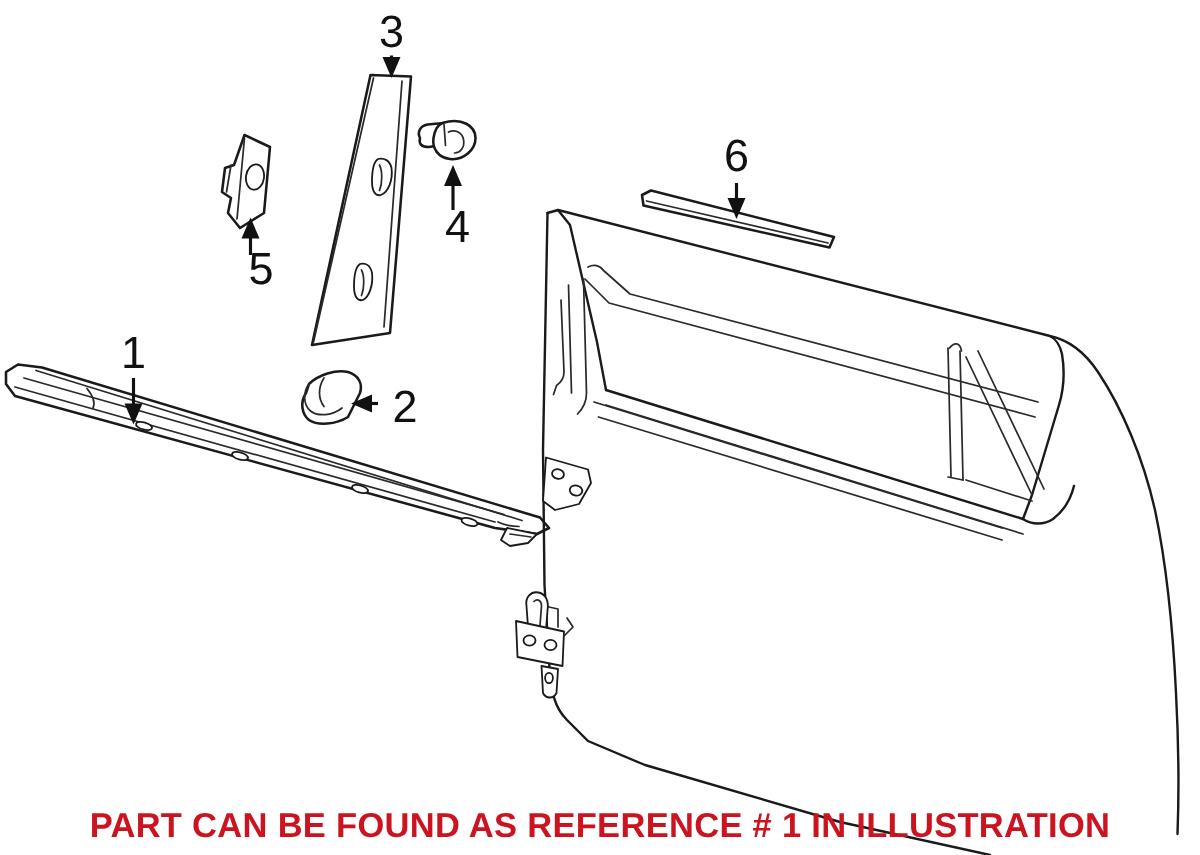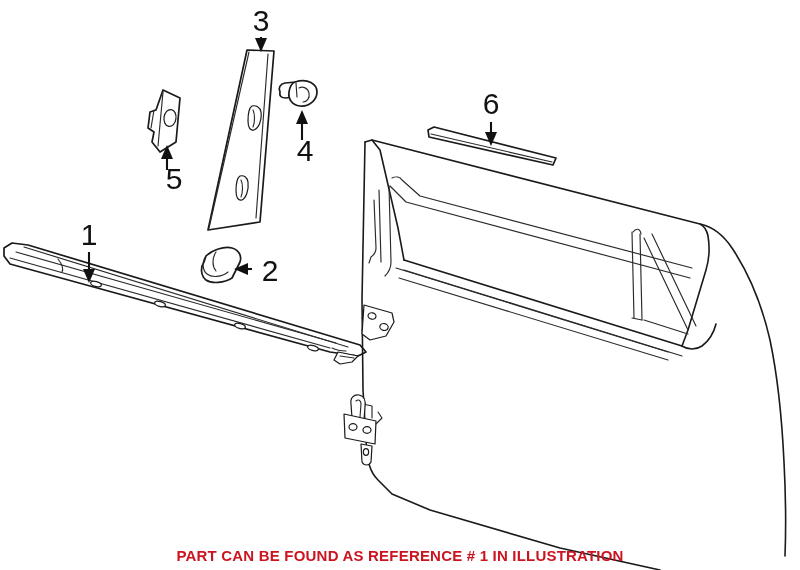--- a/index.html
+++ b/index.html
@@ -71,21 +71,21 @@
     dominant-baseline: alphabetic;
   }
   .footer-note {
     position: absolute;
     left: 0;
     right: 0;
     bottom: 6px;
     text-align: center;
     color: #cc1421;
     font-family: "Liberation Sans", sans-serif;
-    font-size: 15px;
+    font-size: 23px;
     font-weight: bold;
     letter-spacing: 0.2px;
     white-space: nowrap;
     pointer-events: none;
   }
 </style>
 </head>
 <body>
 
 <div id="stage">

